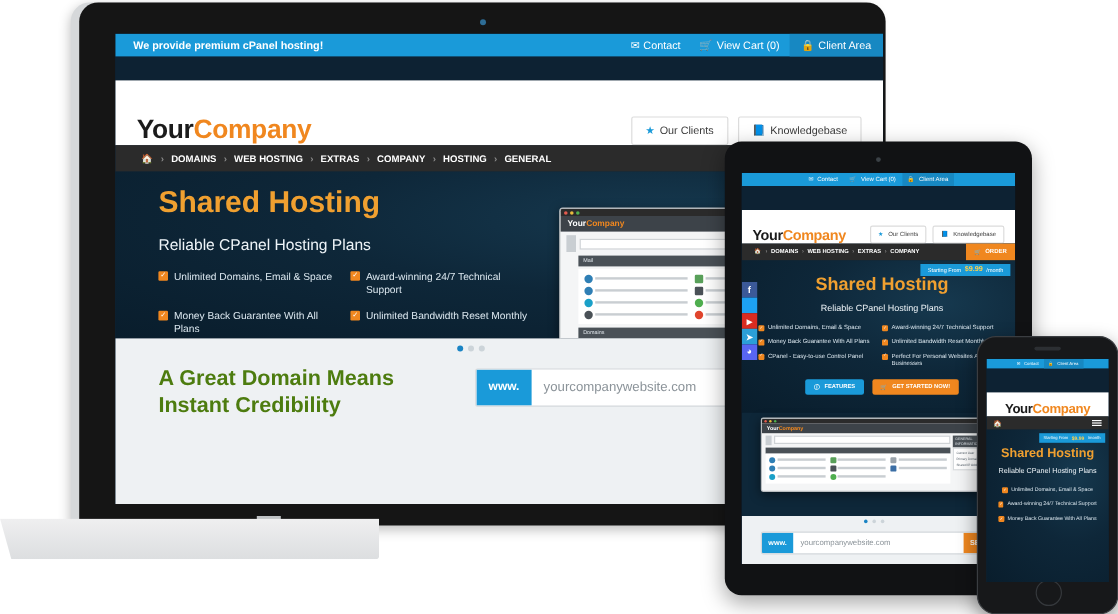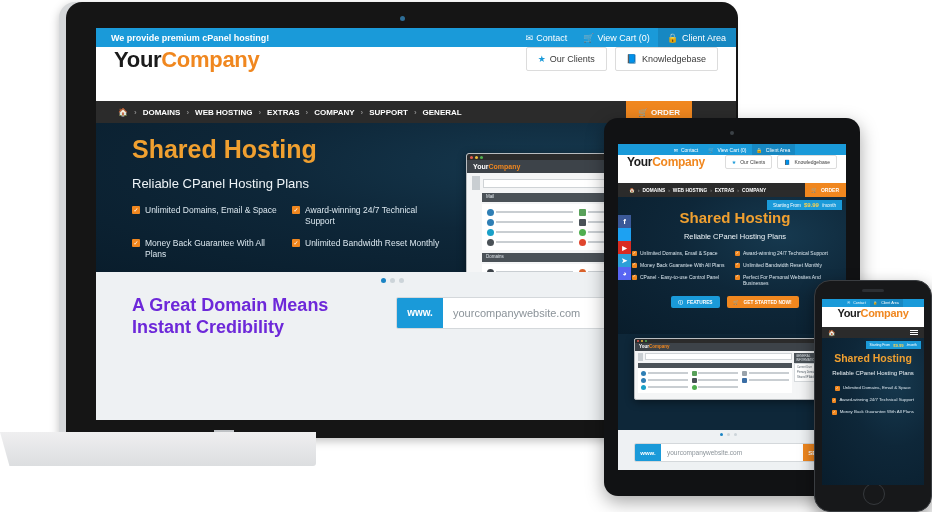--- a/index.html
+++ b/index.html
@@ -6,21 +6,21 @@
   body{width:932px;height:512px;font-family:"Liberation Sans",sans-serif;overflow:hidden;}
   #stage{position:relative;width:932px;height:508px;background:#fff;}
 
   
   .site{position:absolute;inset:0;background:#0d2233;overflow:hidden;}
   .topbar{background:#1a9ad9;color:#fff;display:flex;align-items:center;justify-content:space-between;}
   .topbar .tb-left{font-weight:600;}
   .topbar .tb-right{display:flex;align-items:center;}
   .tb-item{display:flex;align-items:center;gap:3px;white-space:nowrap;}
   .tb-item.hl{background:#1788c2;}
-  .brandbar{background:#ffffff;display:flex;align-items:flex-start;justify-content:space-between;}
+  .brandbar{background:#ffffff;display:flex;align-items:flex-end;justify-content:space-between;margin-top:20px;}
   .brand{font-weight:bold;color:#1b1b1b;letter-spacing:-.3px;}
   .brand .b2{color:#f0871f;}
   .brandbtns{display:flex;}
   .bbtn{border:1px solid #dcdcdc;background:#fff;color:#3a3a3a;display:flex;align-items:center;gap:4px;white-space:nowrap;border-radius:2px;}
   .navbar{background:#2b2b2b;display:flex;align-items:center;justify-content:space-between;position:relative;}
   .navlist{display:flex;align-items:center;color:#fff;font-weight:bold;}
   .navlist .sep{color:#8a8a8a;}
   .orderbtn{background:#f0871f;color:#fff;font-weight:bold;display:flex;align-items:center;gap:3px;height:100%;box-sizing:border-box;}
   .hero{position:relative;background:
       radial-gradient(ellipse at 72% 28%, #16394f 0%, #0e2739 45%, #091d2c 100%);
@@ -34,21 +34,21 @@
   .btn-blue{background:#1a9ad9;color:#fff;font-weight:bold;display:flex;align-items:center;gap:4px;border-radius:2px;white-space:nowrap;}
   .btn-orange{background:#f0871f;color:#fff;font-weight:bold;display:flex;align-items:center;gap:4px;border-radius:2px;white-space:nowrap;}
   .priceflag{position:absolute;background:#1a9ad9;color:#fff;white-space:nowrap;display:flex;align-items:center;gap:3px;}
   .priceflag .amt{color:#ffd24d;font-weight:bold;}
   .social{position:absolute;left:0;display:flex;flex-direction:column;}
   .soc{display:flex;align-items:center;justify-content:center;color:#fff;font-weight:bold;}
   .dots{display:flex;gap:4px;align-items:center;justify-content:center;}
   .dot{border-radius:50%;background:#ccd4d9;}
   .dot.on{background:#1a84c4;}
   .lower{background:#eef1f3;}
-  .lower-h{color:#6d28d9;font-weight:bold;}
+  .lower-h{color:#4d7c0f;font-weight:bold;}
   .searchwrap{display:flex;align-items:stretch;background:#fff;border:1px solid #d4d8db;border-radius:2px;overflow:hidden;}
   .www{background:#1a9ad9;color:#fff;font-weight:bold;display:flex;align-items:center;justify-content:center;}
   .sinput{flex:1;color:#8b9399;display:flex;align-items:center;}
   .sbtn{background:#f0871f;color:#fff;font-weight:bold;display:flex;align-items:center;justify-content:center;}
 
   
   .cpanel{background:#f4f5f6;border:1px solid #b9bdc0;overflow:hidden;box-shadow:0 2px 9px rgba(0,0,0,.45);}
   .cp-tl{background:#2b2b2b;display:flex;align-items:center;gap:2px;}
   .cp-dot{border-radius:50%;}
   .cp-head{background:#3d4349;color:#cfd6dc;display:flex;align-items:center;justify-content:space-between;}
@@ -136,21 +136,21 @@
           <span style="padding:0 6px;">🏠</span>
           <span class="sep">›</span>
               <span style="padding:0 6px;">DOMAINS</span>
           <span class="sep">›</span>
               <span style="padding:0 6px;">WEB HOSTING</span>
           <span class="sep">›</span>
               <span style="padding:0 6px;">EXTRAS</span>
           <span class="sep">›</span>
               <span style="padding:0 6px;">COMPANY</span>
           <span class="sep">›</span>
-              <span style="padding:0 6px;">SUPPORT</span>
+              <span style="padding:0 6px;">HOSTING</span>
           <span class="sep">›</span>
               <span style="padding:0 6px;">GENERAL</span>
         </div>
         <div class="orderbtn" style="padding:0 12px;font-size:8px;margin-right:44px;">
           <span>🛒</span>
           <span>ORDER</span>
         </div>
       </div>
 
       <div class="hero" style="height:229px;">

